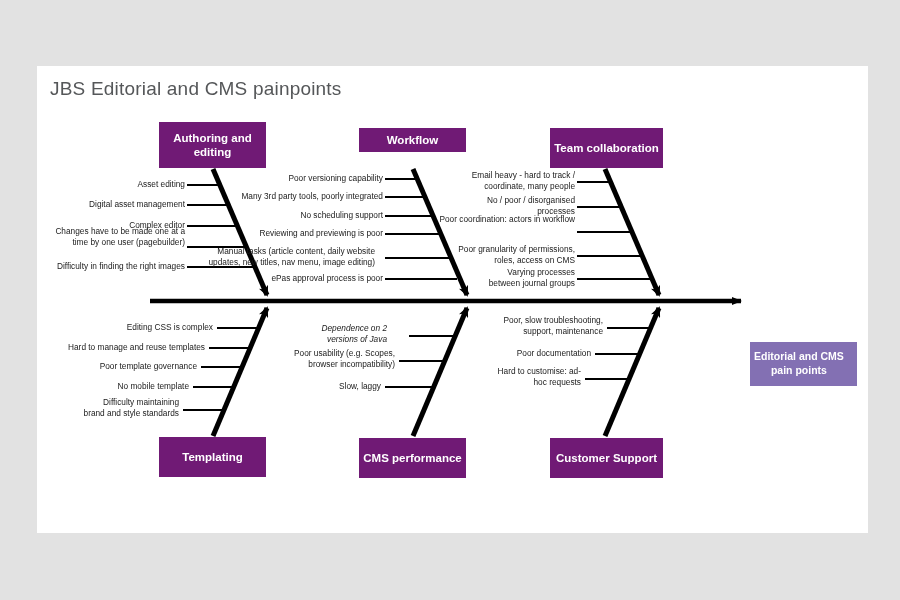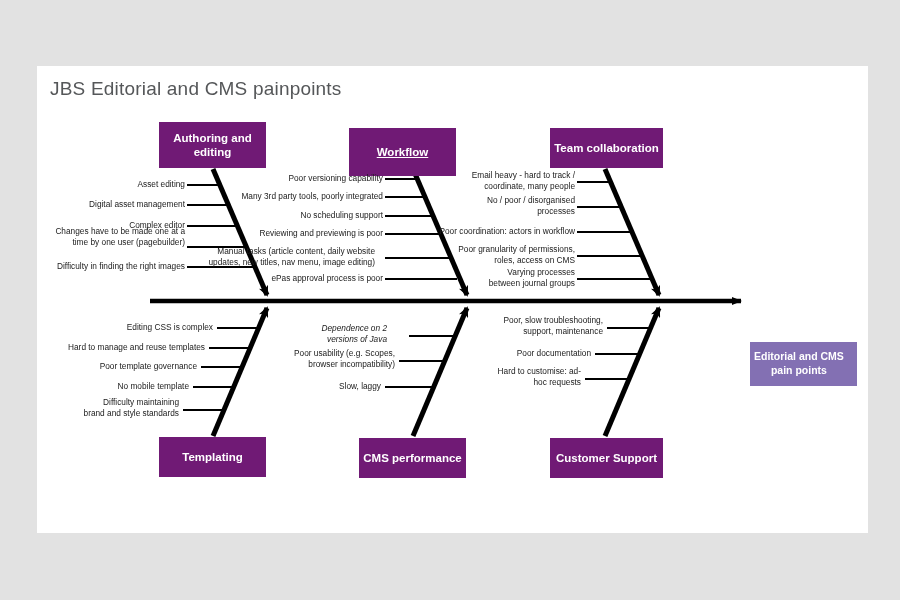--- a/index.html
+++ b/index.html
@@ -156,21 +156,21 @@
         <line x1="548" y1="313" x2="592" y2="313" stroke="#000" stroke-width="2"></line>
       </g>
     </svg>
 
     <div class="cat-box" style="left:122px; top:56px; width:107px; height:46px;">
       <span>
         <span>Authoring and</span><br><span>editing</span>
       </span>
     </div>
 
-    <div class="cat-box" style="left:312px; top:62px; width:107px; height:48px;text-decoration:underline;">
+    <div class="cat-box" style="left:322px; top:62px; width:107px; height:24px;">
       <span>Workflow</span>
     </div>
 
     <div class="cat-box" style="left:122px; top:371px; width:107px; height:40px;">
       <span>Templating</span>
     </div>
 
     <div class="cat-box" style="left:513px; top:62px; width:113px; height:40px;">
       <span>Team collaboration</span>
     </div>
@@ -223,21 +223,21 @@
     <div class="cause-label right-al" style="left:198px; top:207px; width:148px;">
       <span>ePas approval process is poor</span>
     </div>
 
     <div class="cause-label right-al" style="left:390px; top:104px; width:148px;">
       <span>Email heavy - hard to track /</span><br><span>coordinate, many people</span>
     </div>
     <div class="cause-label right-al" style="left:390px; top:129px; width:148px;">
       <span>No / poor / disorganised</span><br><span>processes</span>
     </div>
-    <div class="cause-label right-al" style="left:390px; top:160px; width:148px;">
+    <div class="cause-label right-al" style="left:390px; top:148px; width:148px;">
       <span>Poor coordination: actors in workflow</span>
     </div>
     <div class="cause-label right-al" style="left:390px; top:178px; width:148px;">
       <span>Poor granularity of permissions,</span><br><span>roles, access on CMS</span>
     </div>
     <div class="cause-label right-al" style="left:390px; top:201px; width:148px;">
       <span>Varying processes</span><br><span>between journal groups</span>
     </div>
 
     <div class="cause-label right-al" style="left:30px; top:256px; width:146px;">

